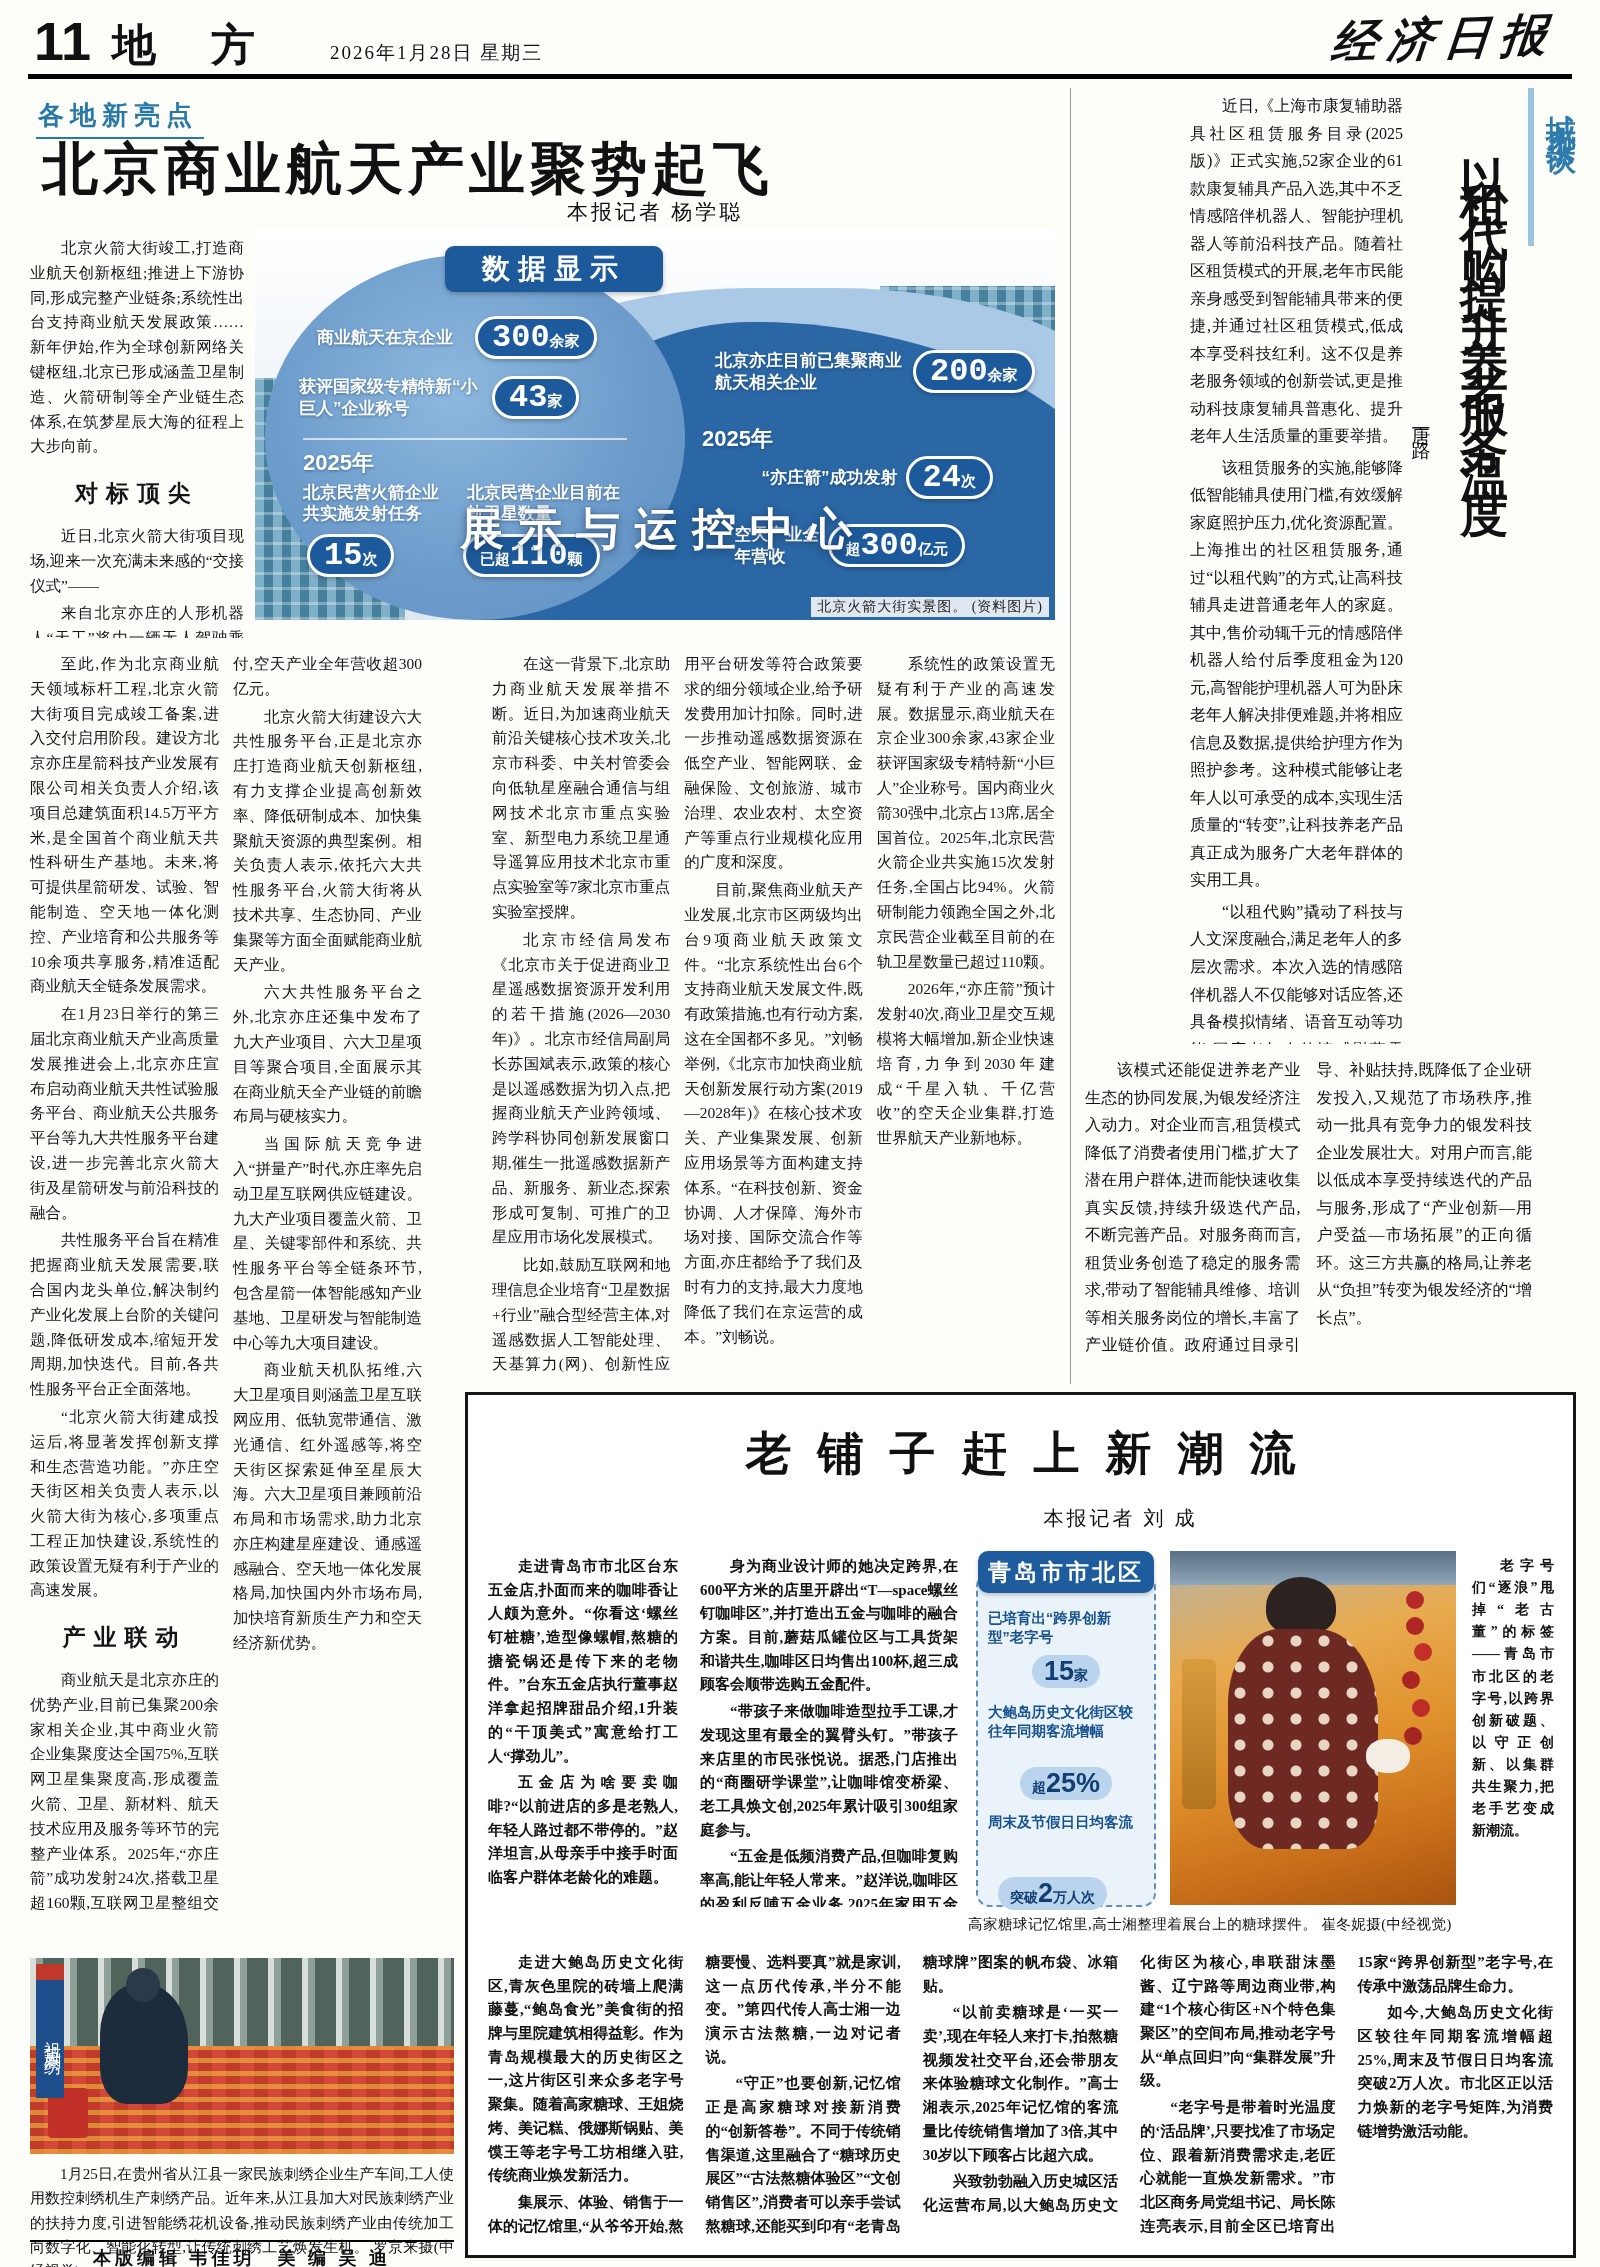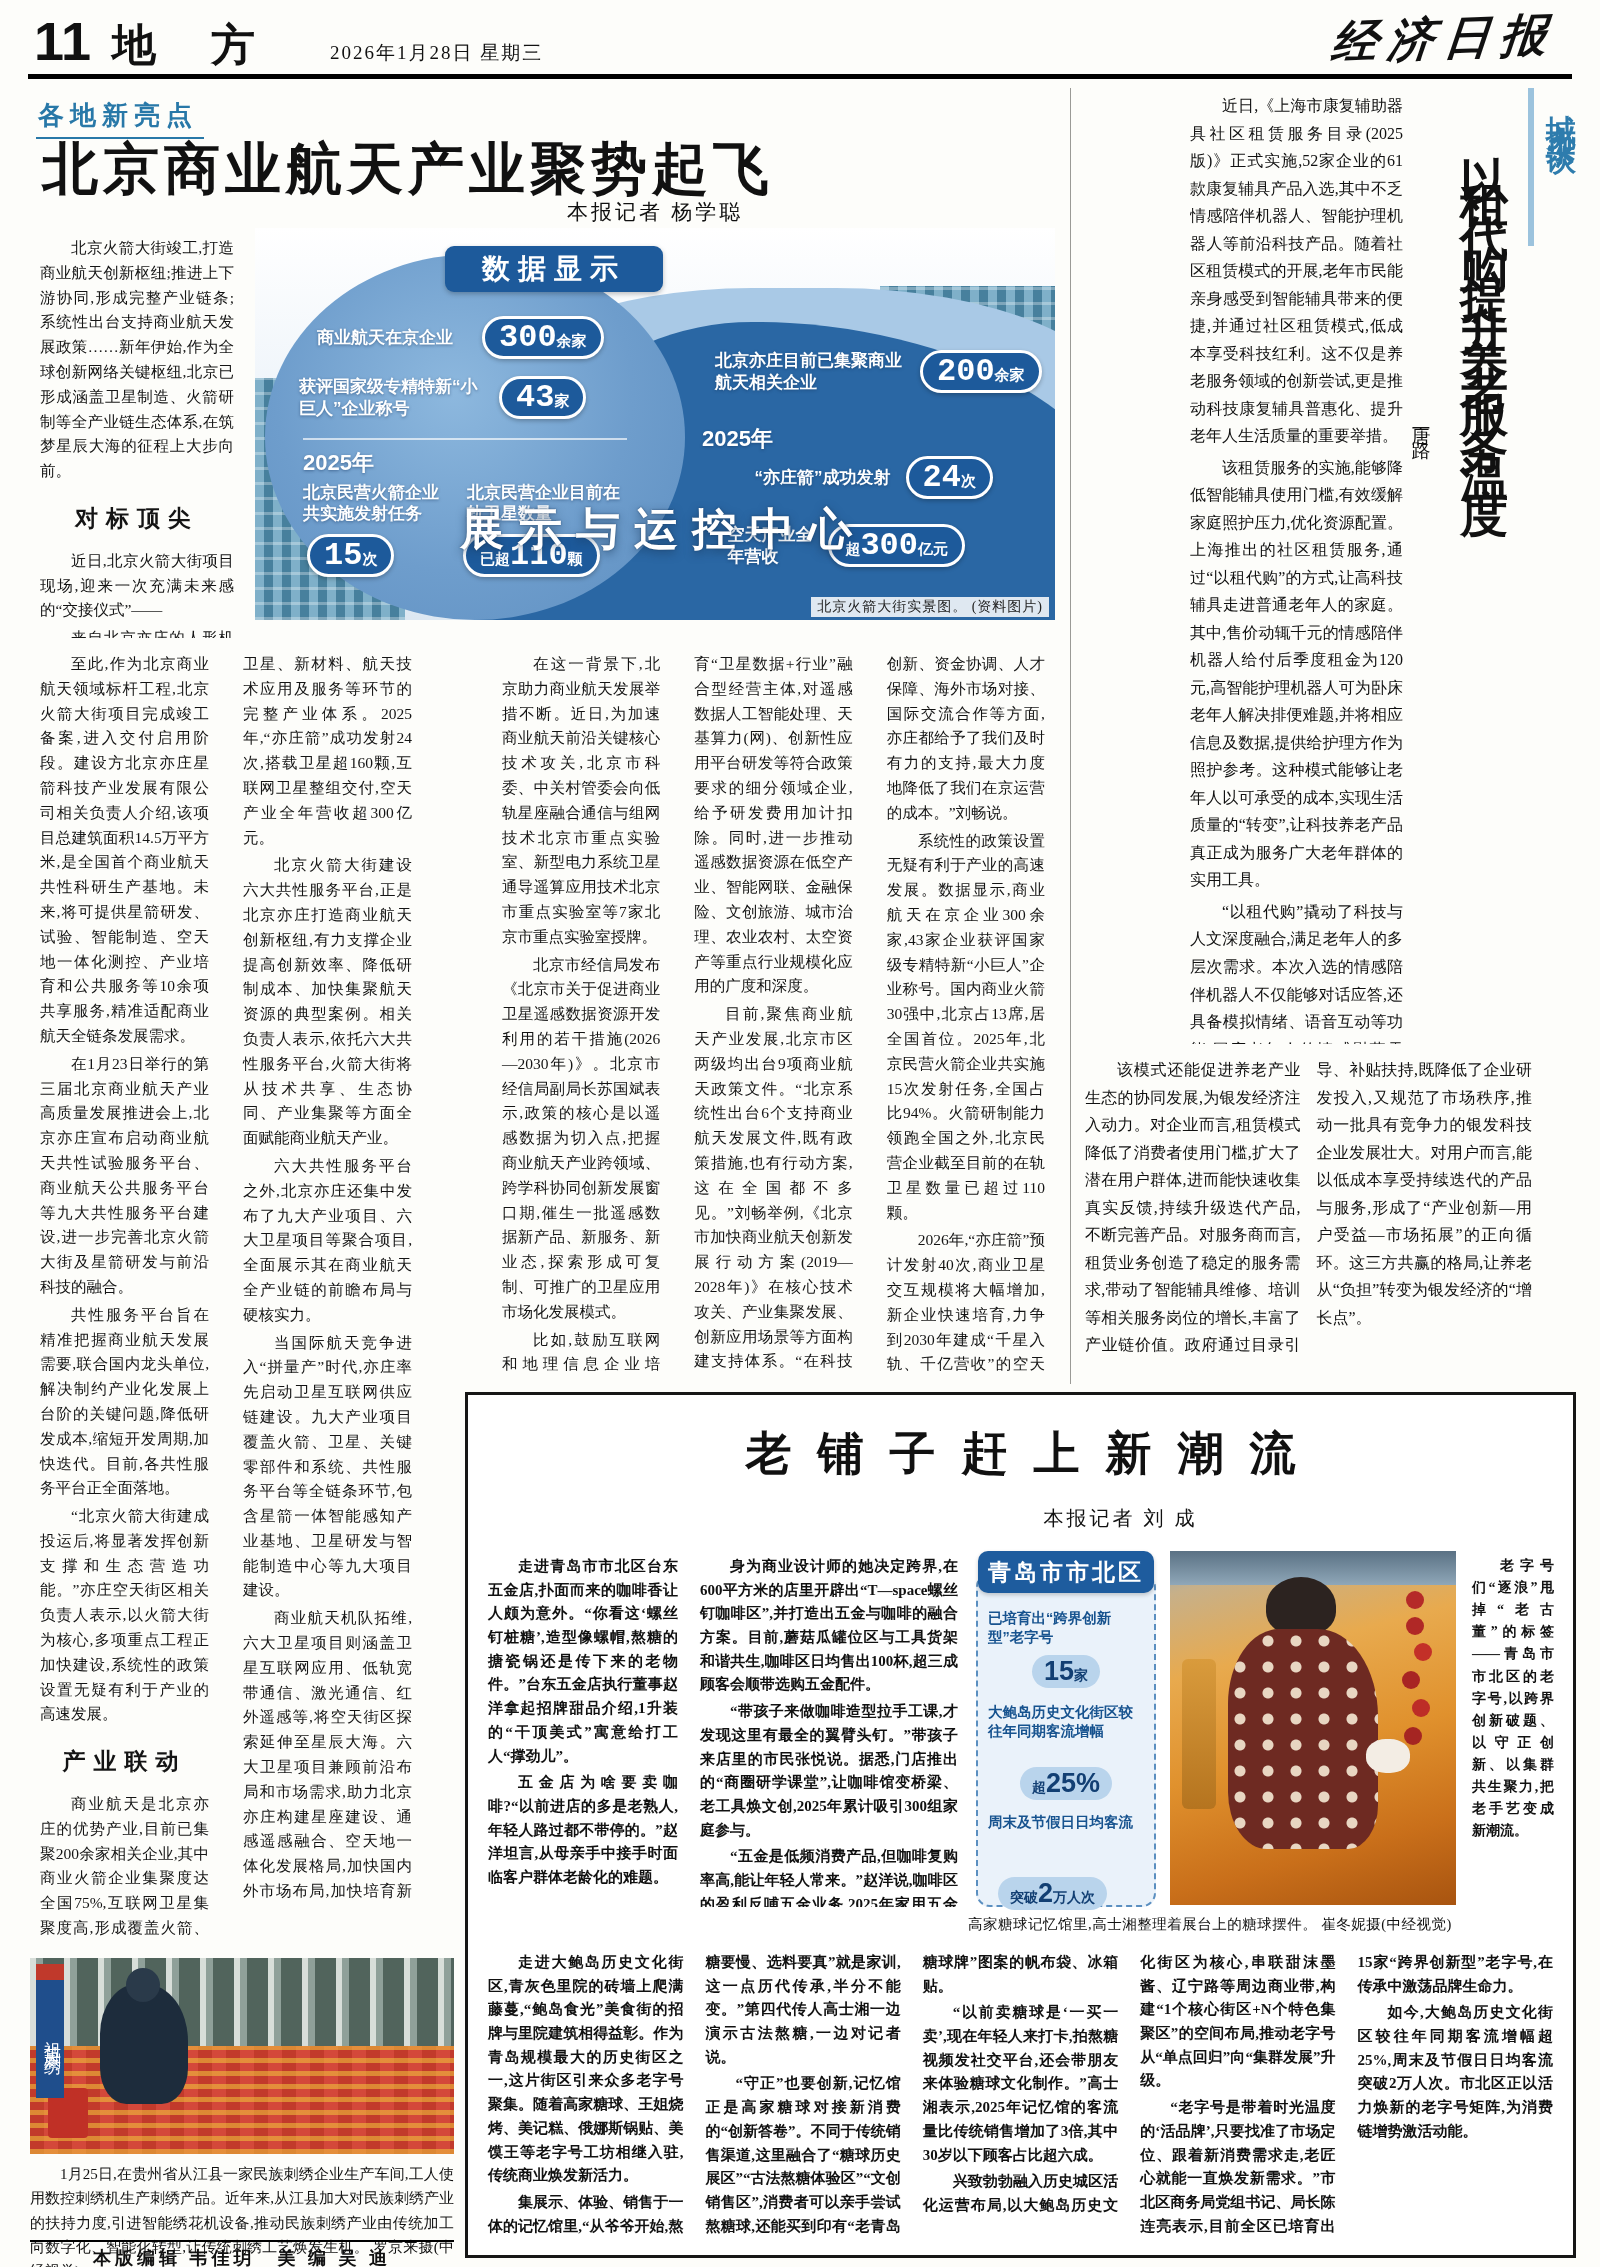--- a/index.html
+++ b/index.html
@@ -12,21 +12,21 @@
   #hdr-date{left:330px;top:40px;font-size:19px;letter-spacing:2px;}
   #masthead{right:44px;top:8px;font-size:46px;font-weight:900;letter-spacing:10px;font-style:italic;
             transform:skewX(-7deg) rotate(-2deg);}
   #hdr-rule{left:28px;top:74px;width:1544px;height:5px;background:#000;}
   
   #lead-tag{left:36px;top:98px;font-size:26px;font-weight:700;color:#2878a8;border-bottom:2px solid #2878a8;
             padding:0 6px 4px 2px;letter-spacing:6px;font-family:"Liberation Sans",sans-serif;}
   #lead-headline{left:42px;top:132px;width:1010px;font-size:56px;font-weight:900;letter-spacing:5px;white-space:nowrap;}
   #lead-byline{left:255px;top:198px;width:800px;text-align:center;font-size:21px;letter-spacing:3px;}
   .bodytxt{font-size:15.5px;line-height:1.6;text-align:justify;color:#141414;}
-  .bodytxt p{margin:0 10px 3px;text-indent:2em;}
+  .bodytxt p{margin:0 0 3px;text-indent:2em;}
   .sec-head{font-family:"Liberation Sans",sans-serif;font-weight:900;font-size:23px;text-align:center;
             margin:16px 0 12px;letter-spacing:8px;break-inside:avoid;}
   #lead-colA{left:30px;top:236px;width:214px;height:402px;overflow:hidden;}
   #lead-colsB{left:30px;top:652px;width:392px;height:1296px;column-count:2;column-gap:14px;column-fill:auto;overflow:hidden;}
   #lead-colsC{left:492px;top:652px;width:563px;height:730px;column-count:3;column-gap:14px;column-fill:auto;overflow:hidden;}
   
   #infographic{left:255px;top:228px;width:800px;height:392px;overflow:hidden;
                background:linear-gradient(180deg,#ffffff 0%,#eef4fa 45%,#dde8f2 100%);}
   .tower{position:absolute;background:
      repeating-linear-gradient(0deg,rgba(255,255,255,.30) 0 3px,rgba(255,255,255,0) 3px 15px),
@@ -41,21 +41,21 @@
   #ig-wave-light{position:absolute;right:-70px;top:60px;width:640px;height:150px;background:#a9c9e6;
                  border-radius:48% 52% 0 40%/85% 95% 0 30%;}
   #ig-wave-dark{position:absolute;right:-80px;top:94px;width:660px;height:300px;background:#2a67a4;
                 border-radius:42% 58% 0 0/95% 75% 0 0;}
   .ig-label{color:#fff;font-weight:700;font-size:17px;line-height:1.25;text-shadow:0 1px 3px rgba(20,50,90,.5);
             font-family:"Liberation Sans",sans-serif;}
   .pill{display:inline-flex;align-items:baseline;background:#1d5a9b;border:3px solid #fff;border-radius:999px;
         color:#fff;padding:1px 14px;white-space:nowrap;box-shadow:0 2px 4px rgba(0,0,0,.25);}
   .pill b{font-size:32px;font-weight:900;font-family:Liberation Mono, monospace;line-height:1.1;}
   .pill span{font-size:15px;font-weight:700;font-family:"Liberation Sans",sans-serif;}
-  .ig-row{position:absolute;display:flex;align-items:center;gap:15px;}
+  .ig-row{position:absolute;display:flex;align-items:center;gap:8px;}
   .ig-year{position:absolute;color:#fff;font-weight:900;font-size:22px;font-family:"Liberation Sans",sans-serif;
            text-shadow:0 1px 3px rgba(20,50,90,.5);}
   #ig-divider{position:absolute;left:48px;top:210px;width:324px;height:2px;background:rgba(255,255,255,.65);}
   #ig-phototitle{position:absolute;left:205px;top:272px;color:#fff;font-weight:900;font-size:44px;letter-spacing:14px;
                  font-family:"Liberation Sans",sans-serif;text-shadow:0 3px 10px rgba(25,55,90,.65),0 0 2px rgba(25,55,90,.8);}
   #ig-caption{position:absolute;right:6px;bottom:3px;font-size:14px;color:#222;background:rgba(255,255,255,.85);
               padding:1px 6px;letter-spacing:1px;}
   
   #v-divider{left:1070px;top:88px;width:1px;height:1296px;background:#9a9a96;}
   #op-col1{left:1190px;top:92px;width:213px;height:952px;overflow:hidden;}

